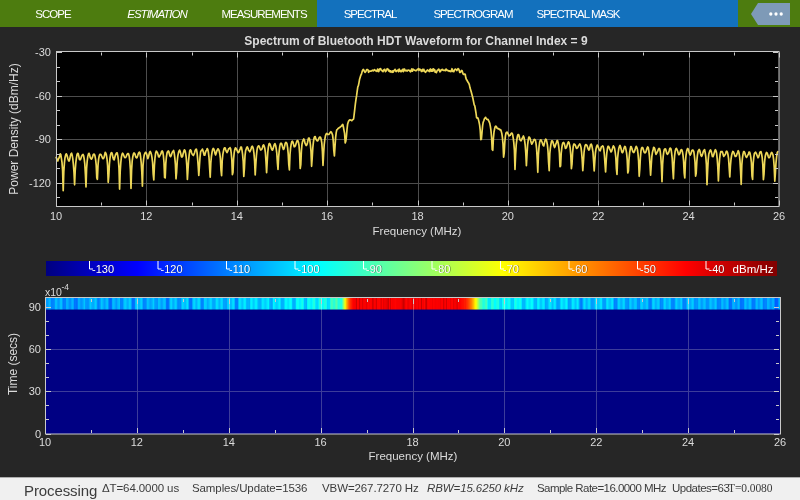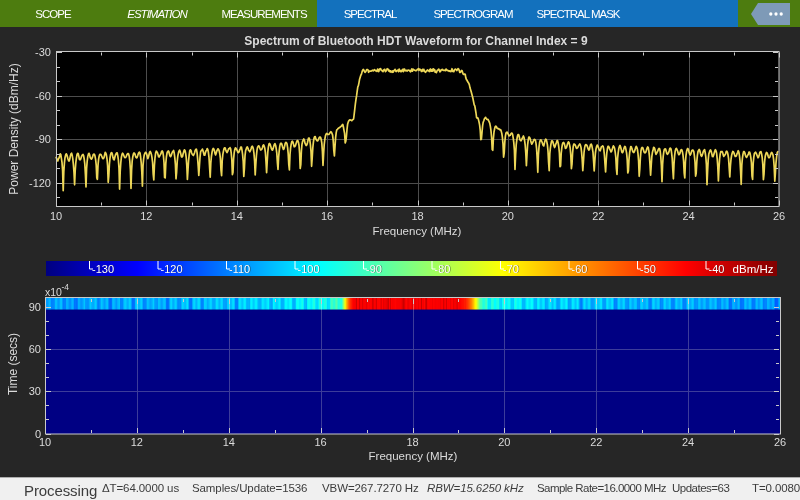--- a/index.html
+++ b/index.html
@@ -1038,15 +1038,15 @@
   </div>
 
   <div id="status">
     <span style="left:24px;font-size:15px;">Processing</span>
     <span style="left:89px;margin-left:13px;">ΔT=64.0000 us</span>
     <span style="left:192px;text-align:center;">Samples/Update=1536</span>
     <span style="left:322px;">VBW=267.7270 Hz</span>
     <span style="left:427px;font-style:italic;">RBW=15.6250 kHz</span>
     <span style="left:537px;letter-spacing:-0.55px;">Sample Rate=16.0000 MHz</span>
     <span style="left:672px;letter-spacing:-0.5px;">Updates=63</span>
-    <span style="left:752px;">T=0.0080</span>
+    <span style="left:728px;font-family:Liberation Serif, serif;">T=0.0080</span>
   </div>
 </div>
 
 </body></html>

